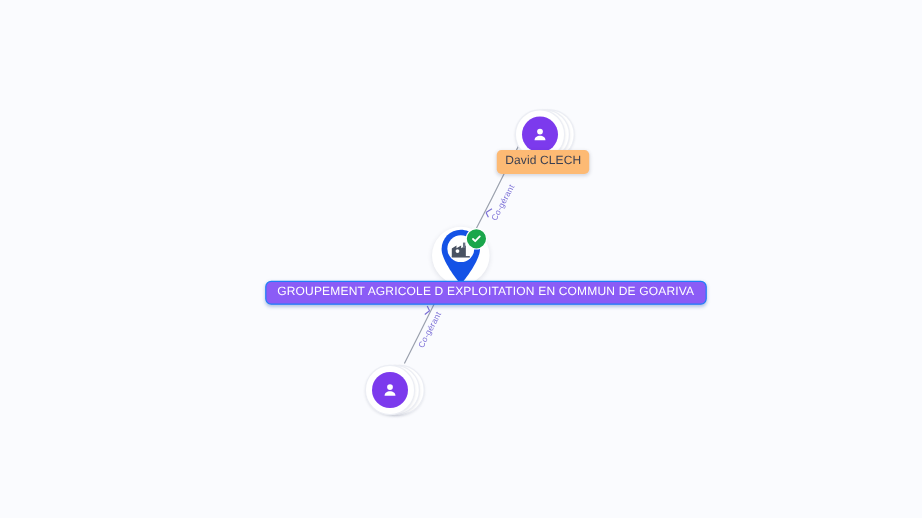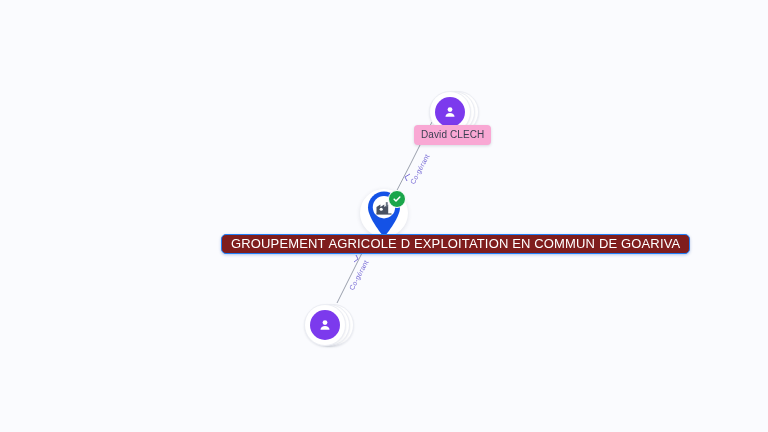--- a/index.html
+++ b/index.html
@@ -108,30 +108,30 @@
   .pin-badge svg { display: block; }
 
   
   .node-label {
     position: absolute;
     white-space: nowrap;
     font-size: 10px;
     line-height: 14px;
     padding: 3px 7px;
     border-radius: 4px;
-    background: #f9a8d4;
+    background: #fdba74;
     color: #3a3f51;
     box-shadow: 0 1px 3px rgba(40,50,80,0.17);
     letter-spacing: 0.1px;
   }
   .node-label.primary {
-    background: #7f1d1d;
+    background: #8b5cf6;
     color: #ffffff;
     border: 1.5px solid #1f7ef7;
-    font-size: 13px;
+    font-size: 10px;
     font-weight: 400;
     letter-spacing: 0.15px;
     padding: 2px 9px;
     border-radius: 5px;
     box-shadow: 0 1px 3px rgba(20,70,170,0.30);
   }
 
   
   .edge-label {
     position: absolute;

